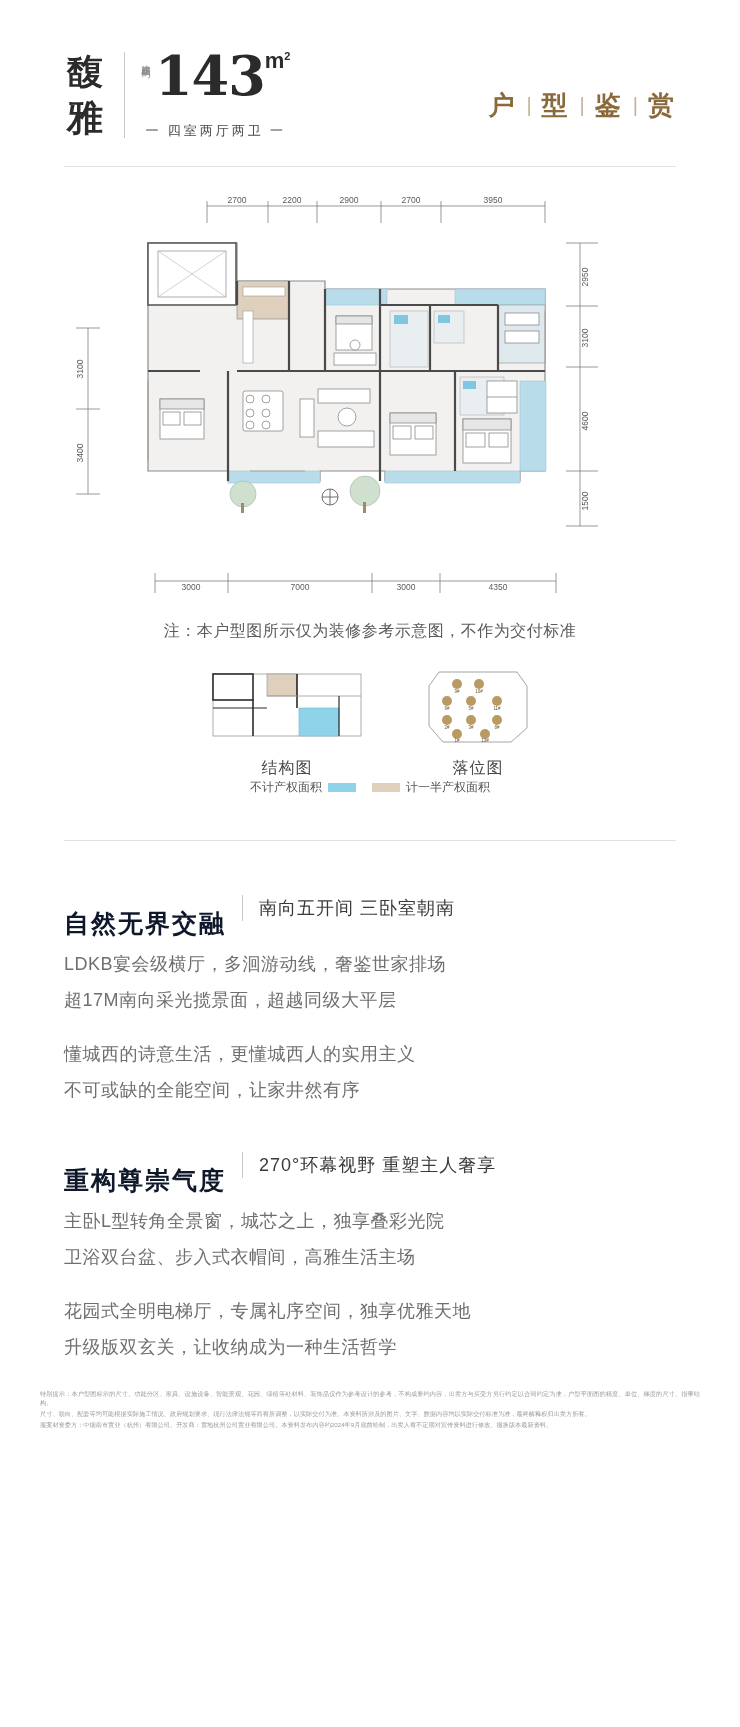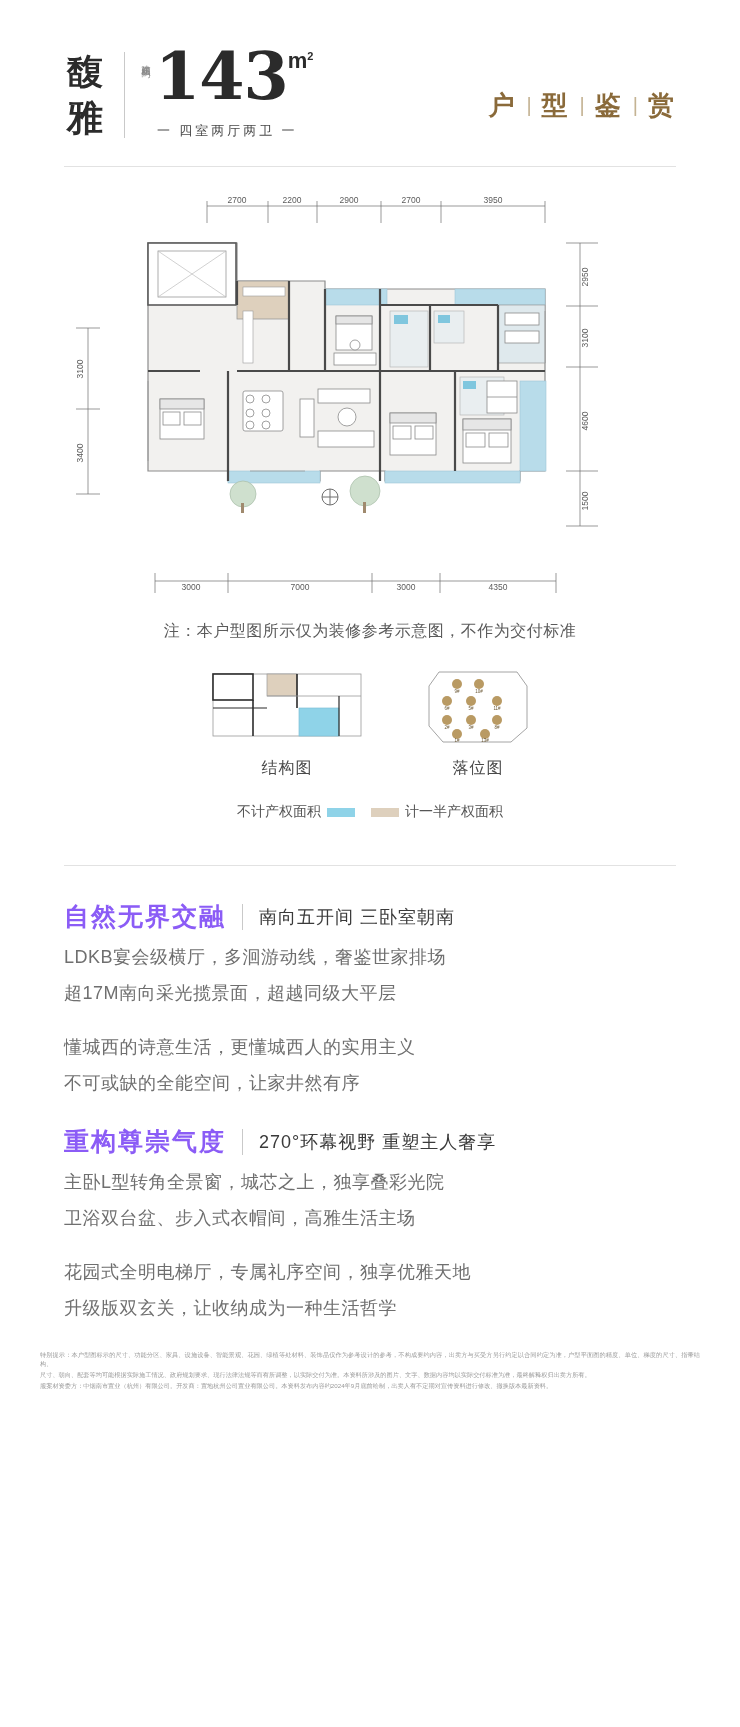--- a/index.html
+++ b/index.html
@@ -22,21 +22,21 @@
   }
   .brand-rule { width:1px; background:#c9c9c9; height:86px; margin:4px 16px 0 16px; }
   .area-block { display:flex; align-items:flex-start; }
   .area-tag {
     writing-mode:vertical-rl; text-orientation:upright;
     font-size:9px; color:#8a8a8a; letter-spacing:1px;
     line-height:10px; margin:10px 4px 0 0; height:56px;
   }
   .area-num {
     font-family:"DejaVu Serif", serif;
-    font-size:65px; line-height:56px; font-weight:700; color:#2b2b2b;
+    font-size:54px; line-height:56px; font-weight:700; color:#2b2b2b;
     letter-spacing:-1px;
   }
   .area-unit { font-size:22px; font-weight:700; color:#2b2b2b; }
   .area-unit sup { font-size:11px; }
   .area-sub { margin-top:8px; font-size:13px; color:#4a4a4a; letter-spacing:3px; text-align:center;font-family:Liberation Serif, serif; }
   .hdr-right { margin-left:auto; padding-top:40px; display:flex; align-items:center; }
   .hdr-right .ch {
     font-family:"DejaVu Serif", serif;
     font-size:26px; font-weight:700; color:#8a6a3a; letter-spacing:2px;
   }
@@ -50,35 +50,35 @@
 
   .note {
     text-align:center; font-size:16px; color:#5b5b5b; margin-top:10px; letter-spacing:.5px;
   }
 
   
   .mini-wrap { margin-top:26px; display:flex; justify-content:center; gap:56px; }
   .mini { text-align:center; }
   .mini-caption { font-size:16px; color:#4a4a4a; margin-top:8px; letter-spacing:1px; }
 
-  .legend { margin-top:24px; display:flex; justify-content:center; align-items:center; gap:16px; font-size:14px; color:#555; }
+  .legend { margin-top:0; display:flex; justify-content:center; align-items:center; gap:16px; font-size:12px; color:#555; }
   .legend .item { display:flex; align-items:center; gap:6px; }
   .swatch { width:28px; height:9px; display:inline-block; }
   .swatch.blue { background:#8fd3e8; }
   .swatch.beige { background:#ded0bd; }
 
   .mid-divider { margin:44px 64px 0 64px; border-top:1px solid #e2e2e2; }
 
   
   .features { padding:34px 64px 0 64px; }
   .feat { margin-bottom:30px; }
   .feat-head { display:flex; align-items:center; }
   .feat-title {
     font-family:"DejaVu Serif", serif;
-    font-size:25px; font-weight:700; color:#8b5cf6; letter-spacing:2px;
+    font-size:25px; font-weight:700; color:#0f172a; letter-spacing:2px;margin-top:32px;
   }
   .feat-bar { width:1px; height:26px; background:#c9c9c9; margin:0 16px; }
   .feat-sub { font-size:18px; color:#3a3a3a; letter-spacing:1px; }
   .feat-line { font-size:18px; color:#6f6f6f; margin-top:12px; letter-spacing:.5px; }
 
   
   .footer {
     margin:26px 40px 0 40px; padding-bottom:24px;
     font-size:6.2px; line-height:9px; color:#9a9a9a; text-align:justify;
   }

